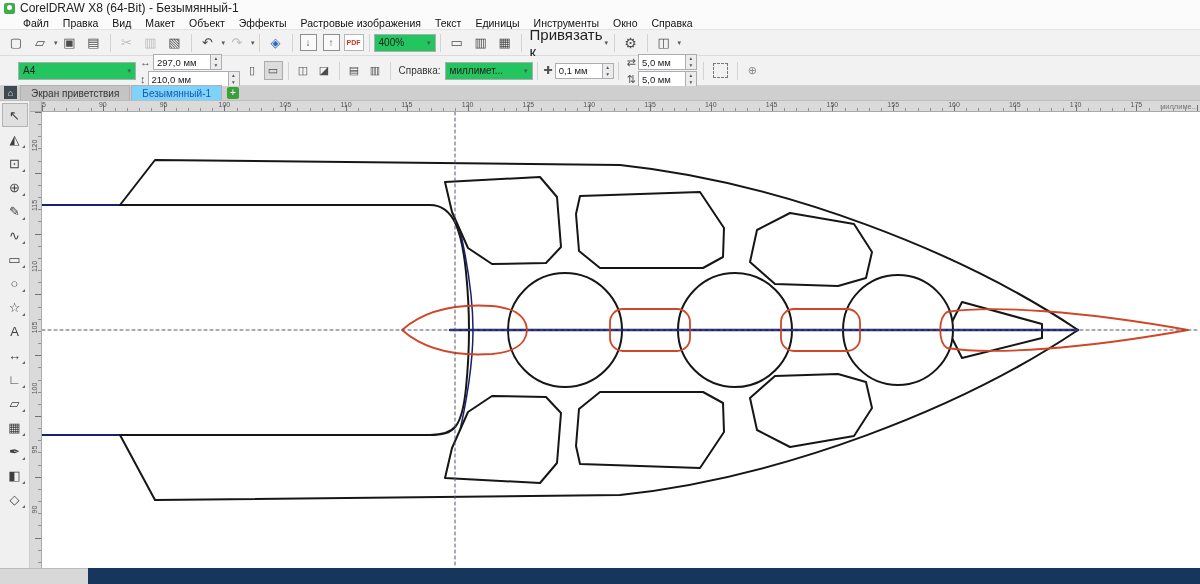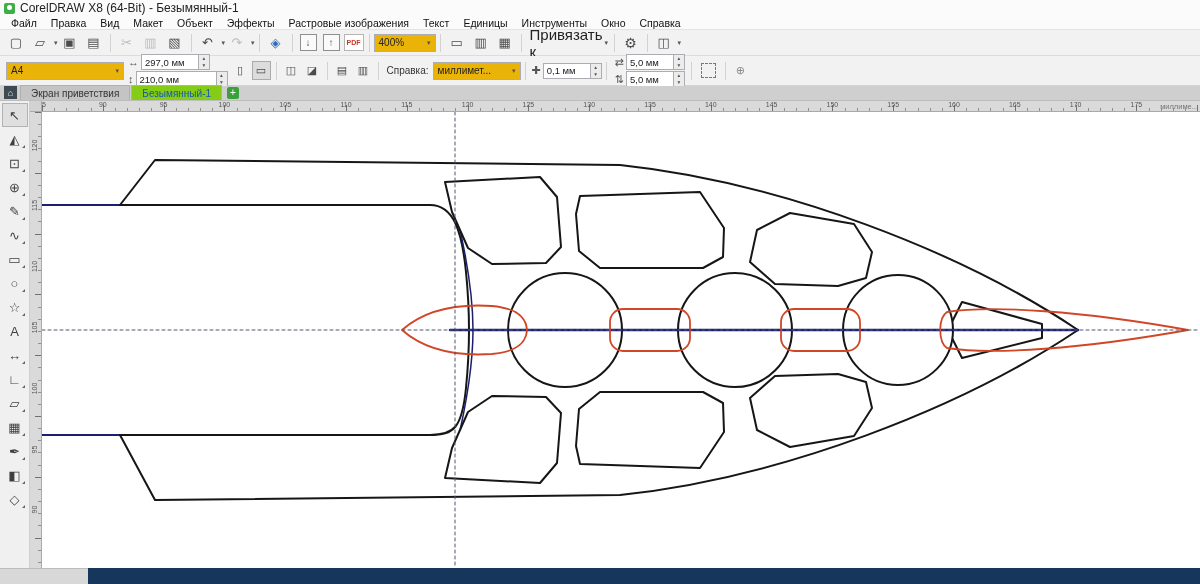--- a/index.html
+++ b/index.html
@@ -5,48 +5,48 @@
   html,body{margin:0;padding:0}
   body{width:1200px;height:584px;position:relative;overflow:hidden;background:#fff;
        font-family:"Liberation Sans",sans-serif;color:#222;-webkit-font-smoothing:antialiased}
   .abs{position:absolute}
   
   #titlebar{left:0;top:0;width:1200px;height:16px;background:#fbfbfb;display:flex;align-items:center;gap:5px;padding-left:4px;box-sizing:border-box}
   #applogo{width:11px;height:11px;background:#3fae49;border-radius:2px;position:relative;flex:0 0 auto}
   #applogo::after{content:"";position:absolute;left:3px;top:2px;width:5px;height:5px;border-radius:50%;background:#fff}
   #titletext{font-size:12px;color:#222}
   
-  #menubar{left:0;top:16px;width:1200px;height:14px;background:#fbfbfb;display:flex;align-items:center;padding-left:4px;box-sizing:border-box;border-bottom:1px solid #e3e3e3}
+  #menubar{left:0;top:16px;width:1200px;height:14px;background:#fbfbfb;display:flex;align-items:center;padding-left:16px;box-sizing:border-box;border-bottom:1px solid #e3e3e3}
   .mi{font-size:10.5px;padding:0 7px;color:#111;cursor:default}
   
   #stdbar{left:0;top:30px;width:1200px;height:26px;background:#f2f2f2;border-bottom:1px solid #dcdcdc;display:flex;align-items:center;padding-left:4px;box-sizing:border-box}
-  #propbar{left:0;top:56px;width:1200px;height:30px;background:#f2f2f2;border-bottom:1px solid #d4d4d4;display:flex;align-items:center;padding-left:6px;box-sizing:border-box}
+  #propbar{left:0;top:56px;width:1200px;height:30px;background:#f2f2f2;border-bottom:1px solid #d4d4d4;display:flex;align-items:center;padding-left:18px;box-sizing:border-box}
   .tbtn{min-width:22px;height:20px;display:flex;align-items:center;justify-content:center;font-size:13px;color:#4c4c4c;margin:0 1px;cursor:default}
   .tbtn.gray{color:#bdbdbd}
   .tbtn.blue{color:#2e6db6}
   .tbtn.boxed{min-width:15px;height:15px;border:1px solid #8f8f8f;font-size:10px;font-weight:bold;margin:0 3px;background:#fafafa}
   .tbtn.pdf{font-size:7px;font-weight:bold;color:#c0392b;border:1px solid #b5b5b5;min-width:18px;height:15px;background:#fff}
   .caret{font-size:7px;color:#555;margin-left:2px}
   .sep{width:1px;height:18px;background:#d2d2d2;margin:0 4px;flex:0 0 auto}
-  .combo{border:1px solid #abadb3;background:#eab308;height:18px;display:flex;align-items:center;justify-content:space-between;font-size:10px;padding:0 4px;box-sizing:border-box}
+  .combo{border:1px solid #abadb3;background:#22c55e;height:18px;display:flex;align-items:center;justify-content:space-between;font-size:10px;padding:0 4px;box-sizing:border-box}
   .spin{display:inline-flex;flex-direction:column;width:11px;height:16px;border:1px solid #abadb3;border-left:none;background:#ececec;box-sizing:border-box}
   .spin i{font-style:normal;font-size:5.5px;line-height:7px;text-align:center;color:#555}
   .field{border:1px solid #abadb3;background:#fff;height:16px;display:flex;align-items:center;font-size:9.5px;padding:0 3px;box-sizing:border-box}
   .pbicon{font-size:11px;color:#555;margin:0 2px}
   .pblabel{font-size:10px;color:#333;margin:0 4px}
   .stack{display:flex;flex-direction:column;gap:1px;margin:0 2px}
   .row{display:flex;align-items:center}
   .tgl{width:17px;height:17px;display:flex;align-items:center;justify-content:center;font-size:11px;color:#4c4c4c;margin:0 1px;border:1px solid transparent}
   .tgl.pressed{background:#dcdcdc;border:1px solid #ababab}
   .dashedbox{width:13px;height:13px;border:1px dashed #777;margin:0 5px}
   
   #tabbar{left:0;top:86px;width:1200px;height:15px;background:#cfcfcf;display:flex;align-items:flex-end;padding-left:4px;box-sizing:border-box;border-bottom:1px solid #bdbdbd}
   #hometab{width:13px;height:13px;background:#3e4a52;color:#fff;font-size:9px;display:flex;align-items:center;justify-content:center;margin:0 3px 1px 0}
   .doctab{height:14px;display:flex;align-items:center;font-size:10px;padding:0 10px;color:#333;background:#c4c4c4;border:1px solid #b0b0b0;border-bottom:none;margin-right:1px}
-  .doctab.active{background:#84cc16;color:#1a56b0}
+  .doctab.active{background:#7dd3fc;color:#1a56b0}
   #addtab{width:12px;height:12px;background:#3aa13a;color:#fff;font-size:10px;line-height:12px;text-align:center;margin:0 0 1px 4px;border-radius:2px}
   
   #corner{left:30px;top:101px;width:12px;height:11px;background:#d2d2d2;border-right:1px solid #a9a9a9;border-bottom:1px solid #a9a9a9;box-sizing:border-box}
   #rulerh{left:42px;top:101px;width:1158px;height:11px;background:#dadada;border-bottom:1px solid #a9a9a9;box-sizing:border-box;overflow:hidden}
   #rulerh .minor{position:absolute;left:0;bottom:0;width:100%;height:3px;
      background:repeating-linear-gradient(90deg,#909090 0 1px,transparent 1px 12.16px)}
   #rulerh .major{position:absolute;left:0;bottom:0;width:100%;height:6px;
      background:repeating-linear-gradient(90deg,#707070 0 1px,transparent 1px 60.8px)}
   .hn{position:absolute;top:0;font-size:7px;color:#555;transform:translateX(-50%);font-style:normal}
   #rulerunit{position:absolute;right:2px;top:1px;font-size:7.5px;color:#777;font-style:normal}

